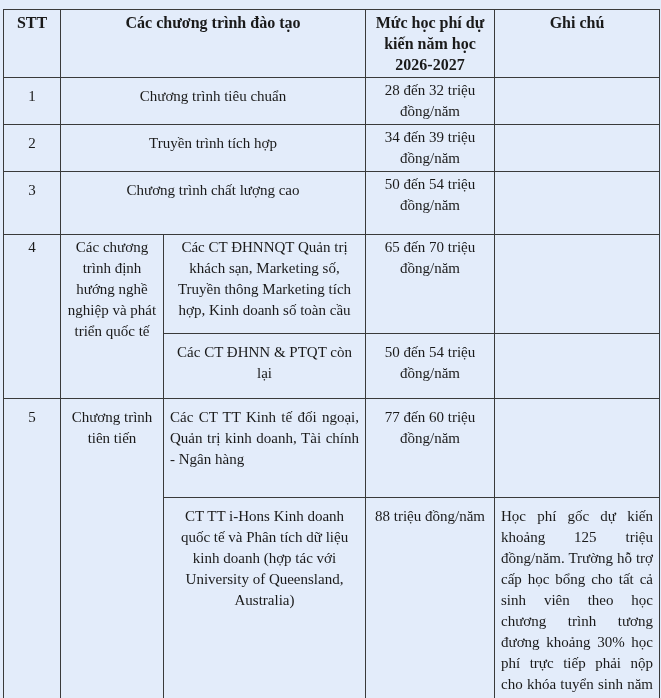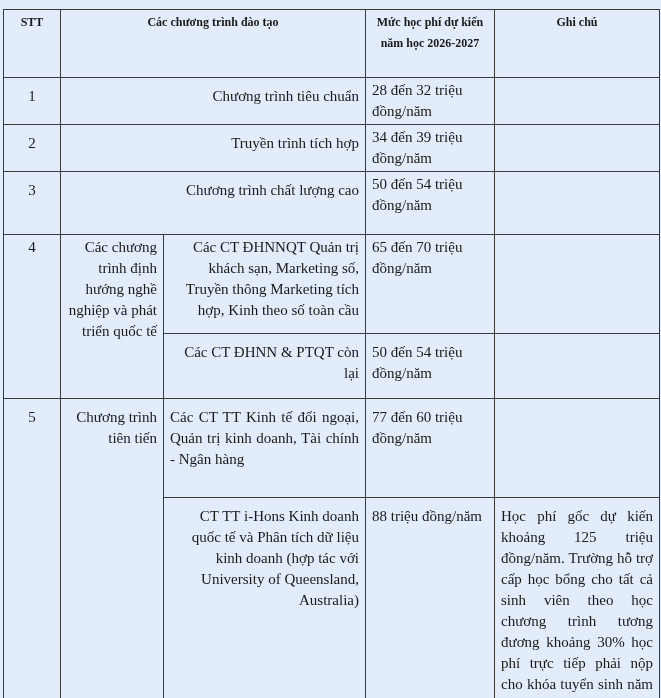--- a/index.html
+++ b/index.html
@@ -25,27 +25,27 @@
     font-size: 15px;
     line-height: 21px;
   }
   table.fee td, table.fee th {
     border: 1px solid #3a3a3a;
     vertical-align: top;
     padding: 2px 6px;
   }
   table.fee th {
     font-weight: bold;
-    font-size: 12px;
+    font-size: 16px;
     padding-top: 2px;
     height: 63px;
   }
   .c-stt { text-align: center; }
-  .c-fee { }
-  .c-left { text-align: right; margin-left: 32px; }
+  .c-fee { text-align: center; }
+  .c-left { text-align: center; margin-left: 32px; }
   .justify { text-align: justify; text-align-last: left; margin-top: 48px; }
   .note { text-align: justify; text-align-last: left; }
   tr.r1 td { height: 34px; }
   tr.r2 td { height: 34px; }
   tr.r3 td { height: 52px; }
   tr.r4a td { height: 94px; }
   tr.r4b td { height: 54px; }
   tr.r5a td { height: 88px; }
   tr.r5b td { height: 224px; }
   .stt-pad { padding-top: 8px !important; }
@@ -84,21 +84,21 @@
     </tr>
     <tr class="r3">
       <td class="c-stt stt-pad">3</td>
       <td colspan="2" class="c-left stt-pad">Chương trình chất lượng cao</td>
       <td class="c-fee">50 đến 54 triệu đồng/năm</td>
       <td></td>
     </tr>
     <tr class="r4a">
       <td rowspan="2" class="c-stt">4</td>
       <td rowspan="2" class="c-left">Các chương trình định hướng nghề nghiệp và phát triển quốc tế</td>
-      <td class="c-left">Các CT ĐHNNQT Quản trị khách sạn, Marketing số, Truyền thông Marketing tích hợp, Kinh theo số toàn cầu</td>
+      <td class="c-left">Các CT ĐHNNQT Quản trị khách sạn, Marketing số, Truyền thông Marketing tích hợp, Kinh doanh số toàn cầu</td>
       <td class="c-fee">65 đến 70 triệu đồng/năm</td>
       <td></td>
     </tr>
     <tr class="r4b">
       <td class="c-left stt-pad">Các CT ĐHNN &amp; PTQT còn lại</td>
       <td class="c-fee stt-pad">50 đến 54 triệu đồng/năm</td>
       <td></td>
     </tr>
     <tr class="r5a">
       <td rowspan="2" class="c-stt stt-pad">5</td>

